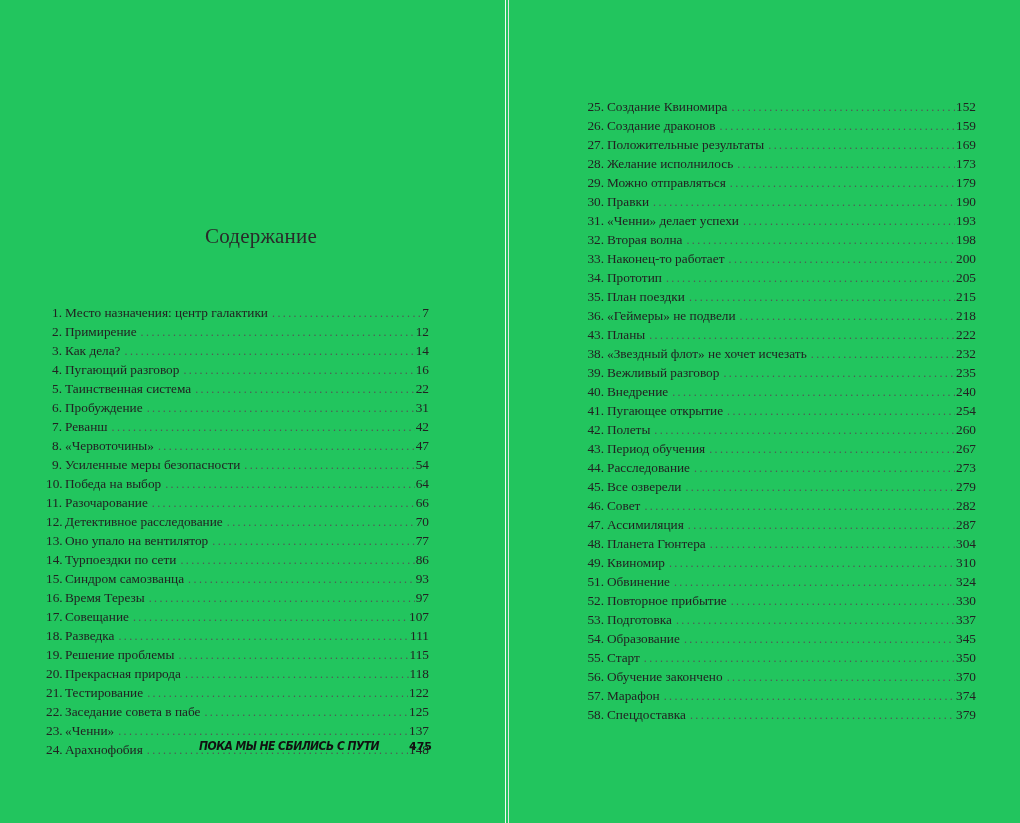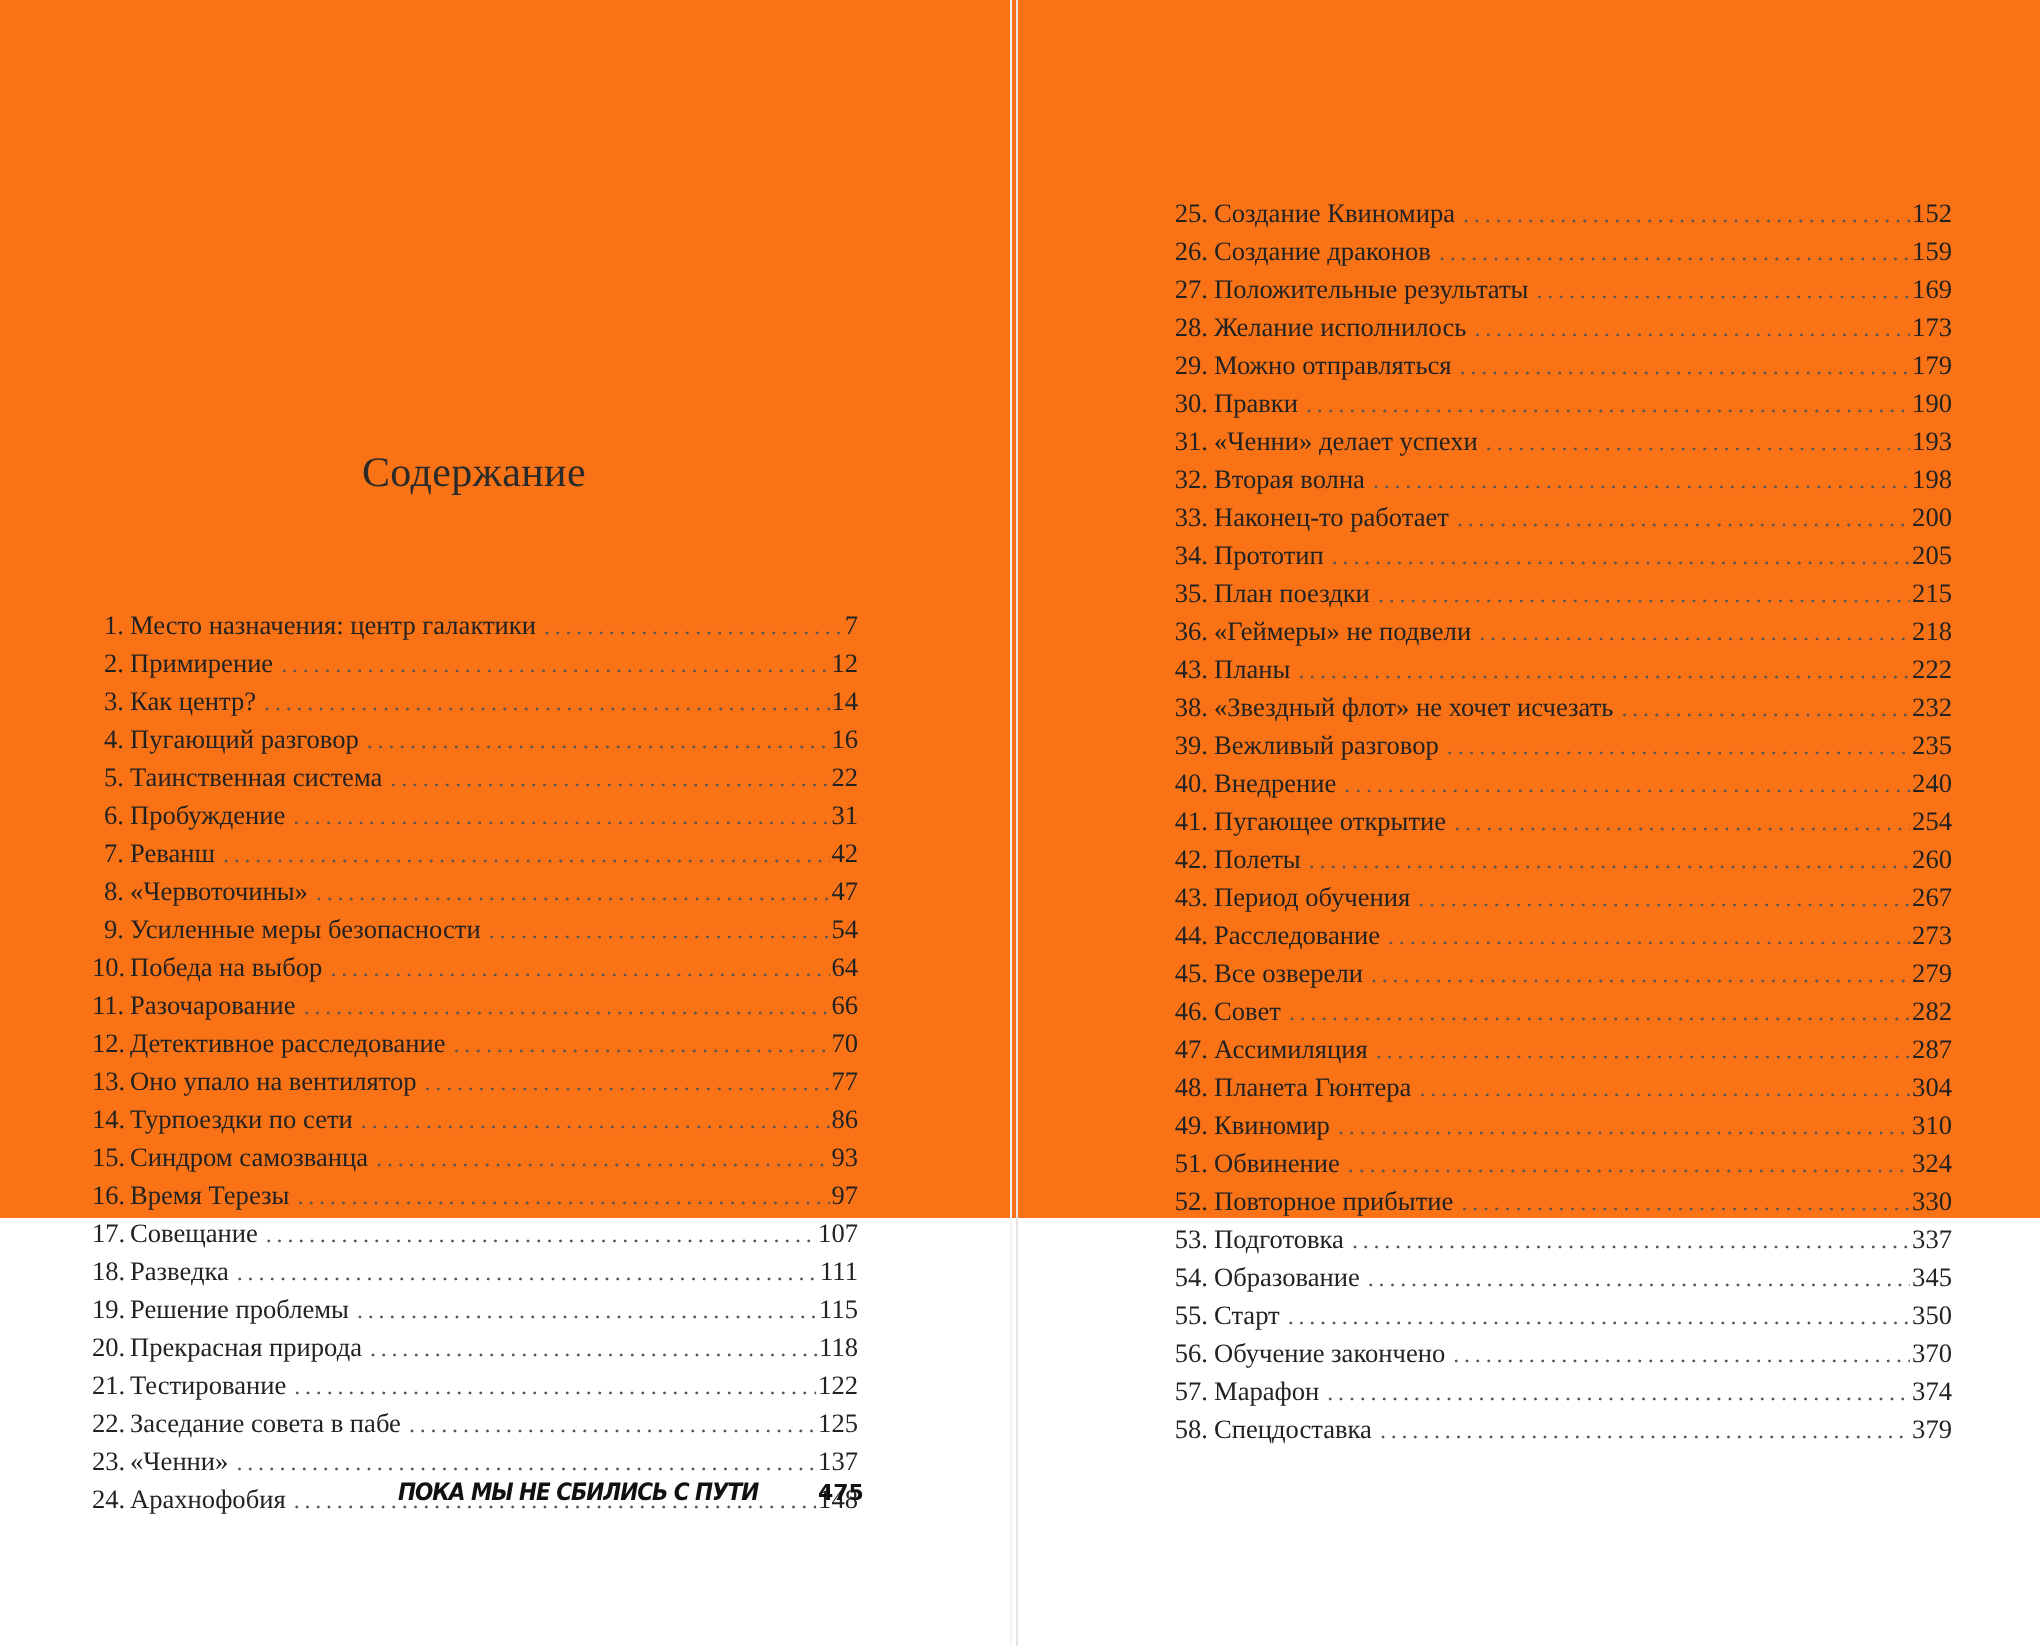--- a/index.html
+++ b/index.html
@@ -1,29 +1,29 @@
 <!DOCTYPE html>
 <html><head>
 <meta charset="utf-8">
 <style>
   html, body { margin:0; padding:0; }
   body {
     width:1020px; height:823px; position:relative; overflow:hidden;
     background:#ffffff; color:#1a1a1a;
     font-family:"DejaVu Serif", "Liberation Serif", serif;
   }
-  .page { position:absolute; top:0; height:609px; background:#f97316; }
+  .page { position:absolute; top:0; height:823px; background:#22c55e; }
   .page-left { left:0; width:508px; }
   .page-right { left:509px; width:511px; }
   .gutter { position:absolute; left:508px; top:0; width:1px; height:823px; background:#e4e4e4; }
   .gutter2 { position:absolute; left:505px; top:0; width:1px; height:823px; background:#f4f4f4; }
 
   .toc-title {
     position:absolute; left:0; width:474px; top:224px; text-align:center;
-    font-family:"Liberation Serif", serif; font-size:21px; color:#2a2a2a; letter-spacing:0.2px;
+    font-family:"Liberation Serif", serif; font-size:21px; color:#2a2a2a; letter-spacing:0.2px;padding-left:24px;
   }
   .toc-list { position:absolute; margin:0; padding:0; list-style:none; }
   .toc-left { left:46px; width:383px; top:263px; }
   .toc-right { left:78px; width:389px; top:57px; }
   .toc-item {
     height:19px; line-height:19px; display:flex; align-items:baseline;
     font-family:"Liberation Serif", serif; font-size:13.3px; color:#222; white-space:nowrap;
   }
   .toc-num { display:inline-block; text-align:right; flex:0 0 auto; }
   .toc-left .toc-num { width:16px; }
@@ -55,21 +55,21 @@
         <span class="toc-page">7</span>
       </li>
       <li class="toc-item">
         <span class="toc-num">2.</span>
         <span class="toc-text">Примирение</span>
         <span class="toc-dots"></span>
         <span class="toc-page">12</span>
       </li>
       <li class="toc-item">
         <span class="toc-num">3.</span>
-        <span class="toc-text">Как центр?</span>
+        <span class="toc-text">Как дела?</span>
         <span class="toc-dots"></span>
         <span class="toc-page">14</span>
       </li>
       <li class="toc-item">
         <span class="toc-num">4.</span>
         <span class="toc-text">Пугающий разговор</span>
         <span class="toc-dots"></span>
         <span class="toc-page">16</span>
       </li>
       <li class="toc-item">

